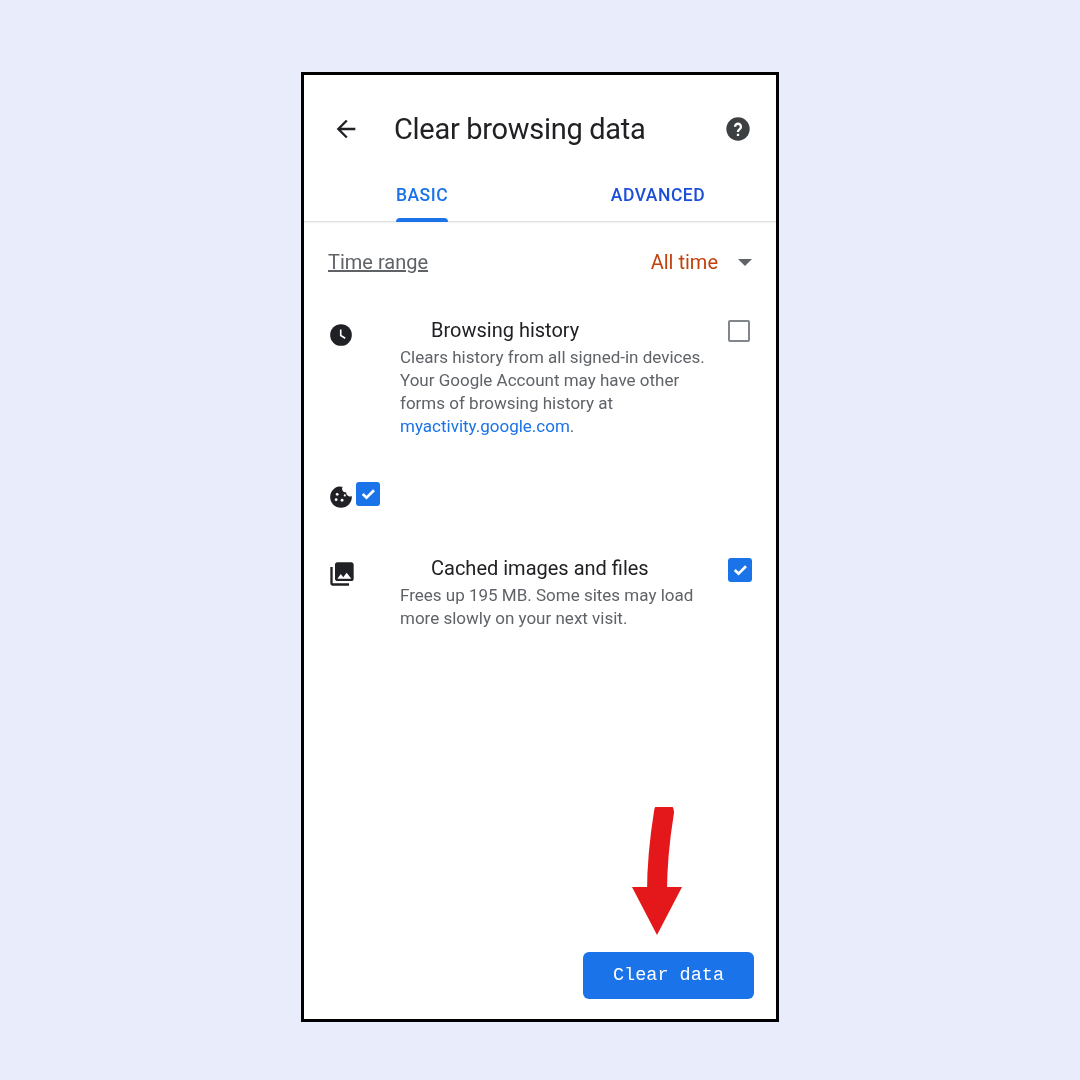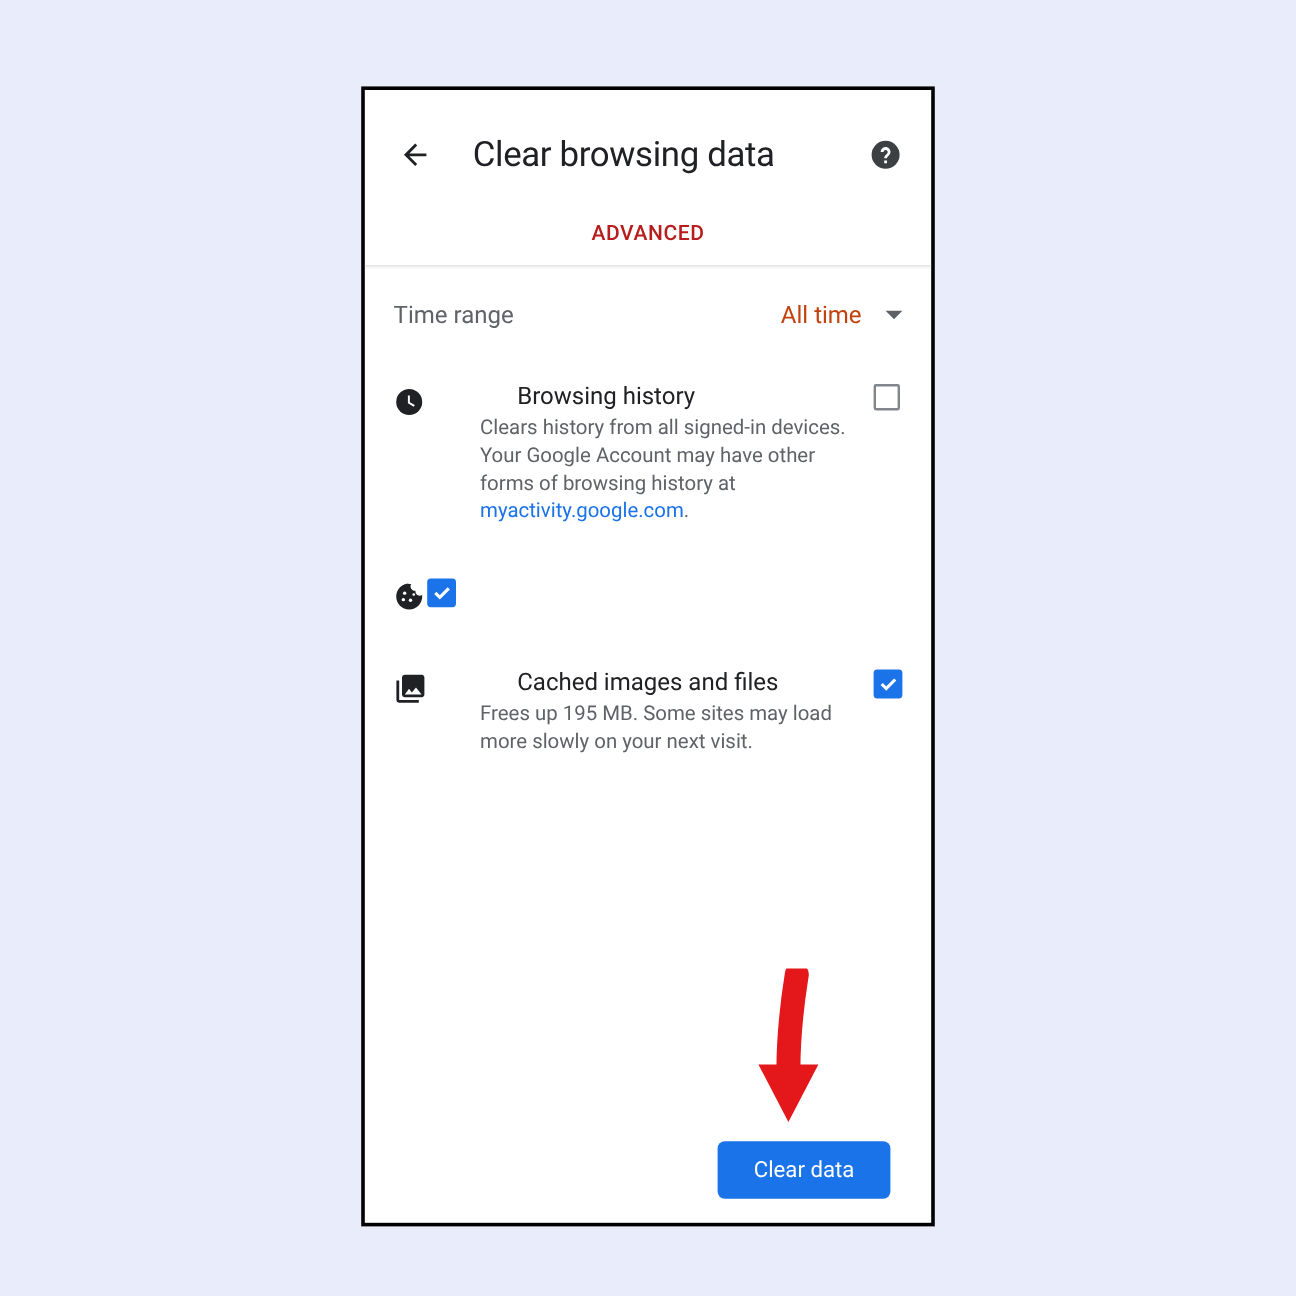--- a/index.html
+++ b/index.html
@@ -53,21 +53,21 @@
     border-bottom: 1px solid #e0e0e0;
     box-shadow: 0 1px 2px rgba(0,0,0,0.06);
   }
   .tab {
     flex: 1;
     text-align: center;
     padding: 14px 0 16px 0;
     font-size: 17.5px;
     font-weight: 500;
     letter-spacing: 0.5px;
-    color: #b91c1c;
+    color: #1d4ed8;
     cursor: pointer;
     position: relative;
   }
   .tab.active {
     color: #1a73e8;
   }
   .tab.active::after {
     content: "";
     position: absolute;
     left: 50%;
@@ -80,20 +80,21 @@
   }
   .timerange {
     display: flex;
     align-items: center;
     justify-content: space-between;
     padding: 28px 24px 20px 24px;
   }
   .timerange-label {
     font-size: 20px;
     color: #5f6368;
+    text-decoration: underline;
   }
   .timerange-select {
     display: flex;
     align-items: center;
     gap: 20px;
     cursor: pointer;
   }
   .timerange-value {
     font-size: 20px;
     color: #c2410c;
@@ -149,21 +150,22 @@
     width: 24px; height: 24px;
     background: #1a73e8;
     border-radius: 3px;
     display: flex;
     align-items: center;
     justify-content: center;
   }
   .footer {
     position: absolute;
     bottom: 20px;
-    right: 34px;
+    right: 22px;
+    font-family: Liberation Mono, monospace;
   }
   .clear-btn {
     background: #1a73e8;
     color: #fff;
     border: none;
     border-radius: 6px;
     font-size: 18.5px;
     padding: 13px 30px;
     cursor: pointer;
     font-family: inherit;
@@ -189,20 +191,21 @@
     <div class="title">Clear browsing data</div>
     <div class="help">
       <svg width="28" height="28" viewBox="0 0 24 24" fill="#3c4043">
           <circle cx="12" cy="12" r="10"></circle>
           <path fill="#fff" d="M12 6.5c-1.93 0-3.5 1.57-3.5 3.5h2c0-.83.67-1.5 1.5-1.5s1.5.67 1.5 1.5c0 .76-.43 1.17-1.09 1.79-.77.72-1.41 1.51-1.41 2.71h2c0-.67.26-1.01.96-1.66.73-.68 1.54-1.56 1.54-2.84 0-1.93-1.57-3.5-3.5-3.5zM11 16h2v2h-2z"></path>
         </svg>
     </div>
   </div>
 
   <div class="tabs">
+    <div class="tab active">BASIC</div>
     <div class="tab">ADVANCED</div>
   </div>
 
   <div class="timerange">
     <div class="timerange-label">Time range</div>
     <div class="timerange-select">
       <span class="timerange-value">All time</span>
       <span class="triangle-down"></span>
     </div>
   </div>

